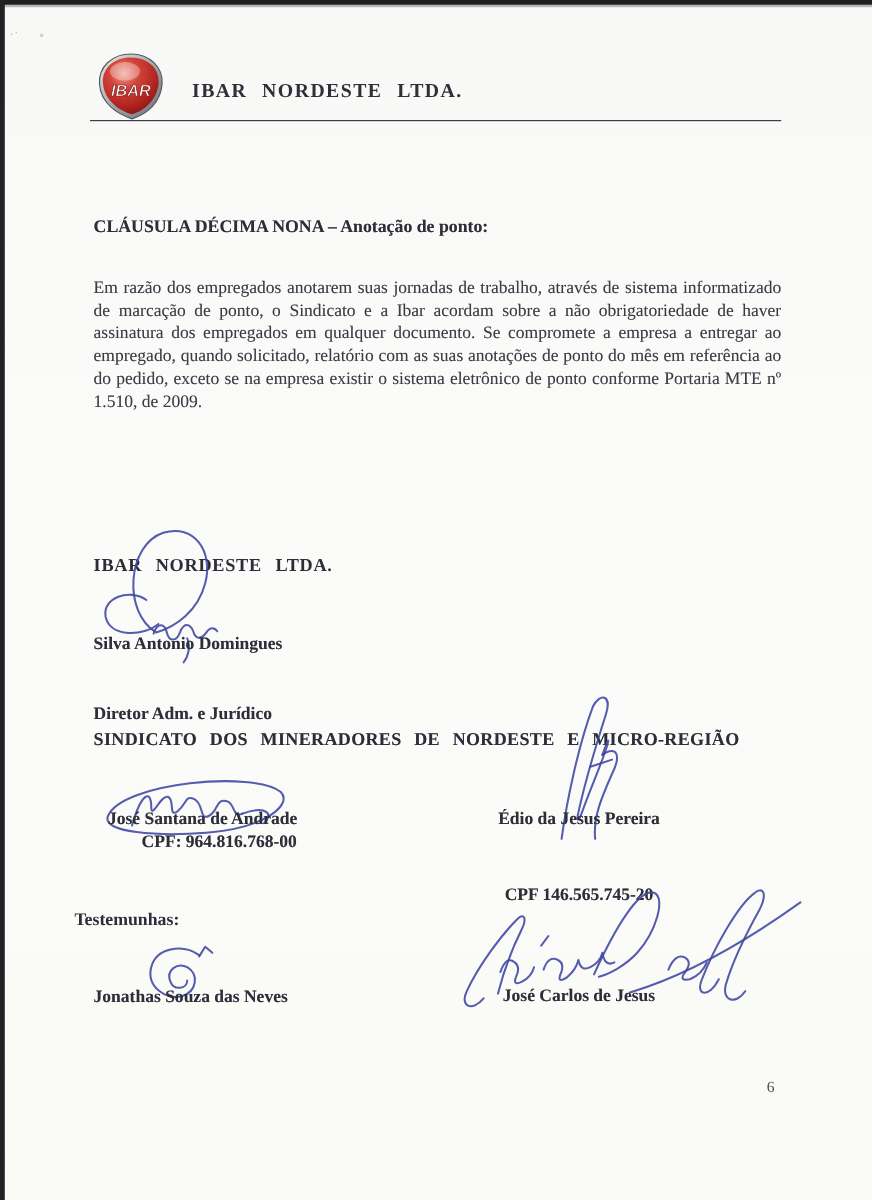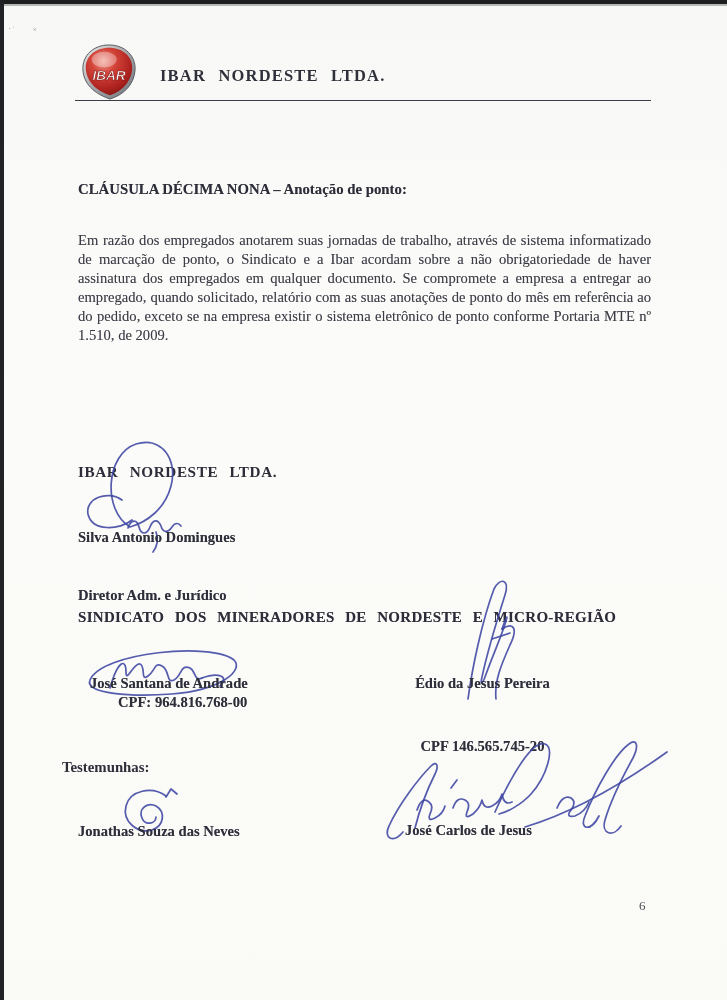--- a/index.html
+++ b/index.html
@@ -36,21 +36,21 @@
   .luiz-name{left:78px;top:529px;}
   .luiz-role{left:78px;top:547px;margin-top:40px;}
   .union-h{position:absolute;left:78px;top:609px;font-size:15px;font-weight:bold;color:#2c2d38;letter-spacing:.3px;word-spacing:6.5px;text-shadow:0 0 .4px rgba(50,50,62,.4);}
   .union-left-name{left:78px;top:675px;margin-left:12px;}
   .union-left-cpf{left:78px;top:694px;margin-left:40px;}
   .right-col{left:405px;width:155px;text-align:center;}
   .union-right-name{top:675px;}
   .union-right-cpf{top:694px;margin-top:44px;}
   .witness-h{position:absolute;left:62px;top:759px;font-size:14.8px;font-weight:bold;color:#2c2d38;}
   .witness-left-name{left:78px;top:823px;}
-  .witness-right-name{top:822px;left:405px;width:155px;text-align:left;}
+  .witness-right-name{top:822px;left:405px;width:155px;text-align:center;}
   .pagenum{position:absolute;left:639px;top:898px;font-size:13px;color:#4a4b55;}
   .sig-svg{position:absolute;pointer-events:none;}
   .sig-svg path{fill:none;stroke:#3e45a2;stroke-width:1.7;stroke-linecap:round;stroke-linejoin:round;opacity:.88;}
 </style>
 </head>
 <body>
 
 <div class="page">
 
   <div class="edge-top"></div>

